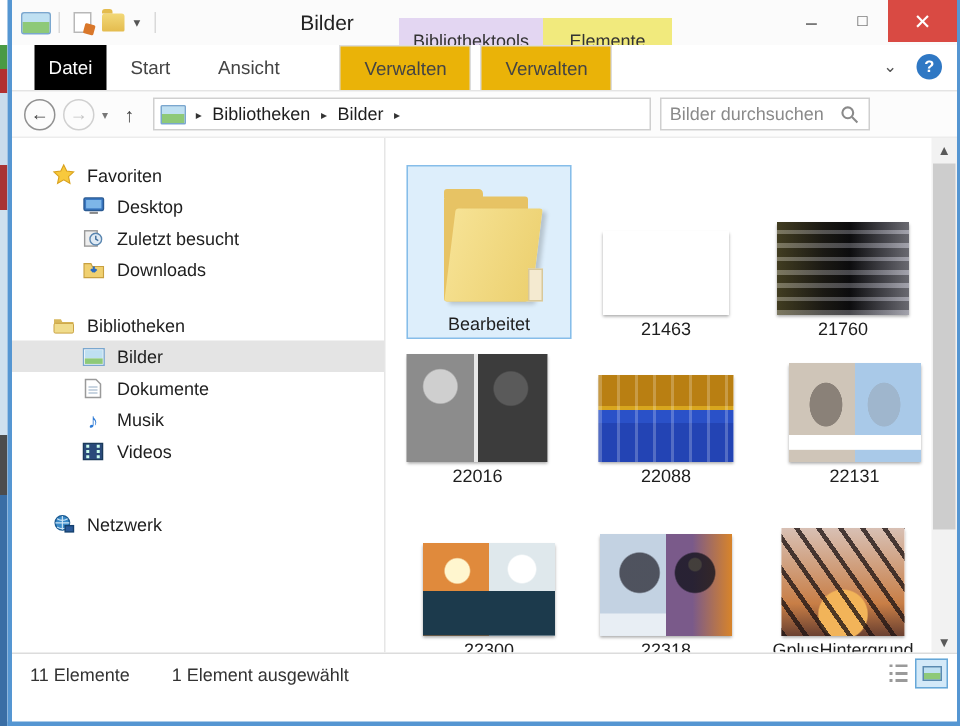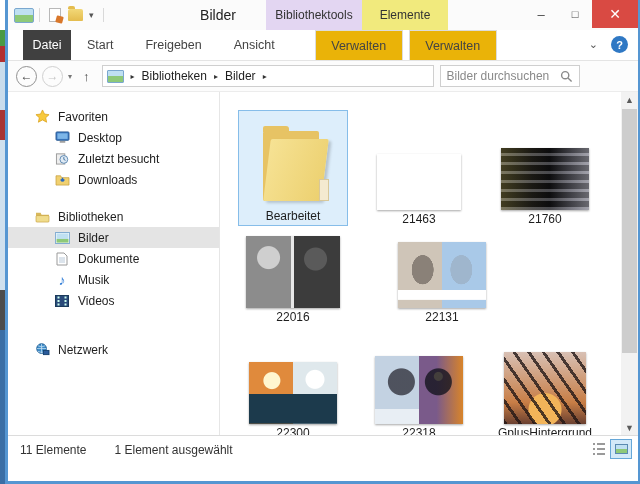--- a/index.html
+++ b/index.html
@@ -17,33 +17,33 @@
   .titlebar { position:relative; height:30px; background:#fbfbfb; display:flex; align-items:center; }
   .app-icon { width:20px; height:15px; margin-left:6px; border:1px solid #7aa7cf; background:linear-gradient(#bfe0f2 45%, #8ec978 45%); border-radius:2px; }
   .qa-sep { width:1px; height:14px; background:#d9d9d9; margin:0 5px; }
   .qa-btn { width:20px; height:18px; display:flex; align-items:center; justify-content:center; }
   .icon-props { width:12px; height:14px; background:#fff; border:1px solid #b8b8b8; position:relative; }
   .icon-props::after { content:""; position:absolute; right:-3px; bottom:-2px; width:7px; height:7px; background:#d9772a; border-radius:1px; transform:rotate(15deg); }
   .icon-newfolder { width:15px; height:12px; background:linear-gradient(#f2d878,#e4bc4e); border-radius:2px 2px 1px 1px; position:relative; }
   .icon-newfolder::before { content:""; position:absolute; top:-3px; left:0; width:7px; height:3px; background:#e4bc4e; border-radius:2px 2px 0 0; }
   .qa-caret { font-size:9px; color:#555; padding:0 4px; }
   .title { position:absolute; left:150px; width:120px; text-align:center; font-size:14px; color:#222; }
-  .ctx-tabs { position:absolute; left:258px; top:0; height:30px; display:flex;justify-content:flex-end; }
+  .ctx-tabs { position:absolute; left:258px; top:12px; height:30px; display:flex;justify-content:flex-end; }
   .ctx-tab { height:30px; display:flex; align-items:center; justify-content:center; font-size:12px; color:#333; padding:0 12px; }
   .ctx-lib { background:#e3d6f2; width:96px; }
   .ctx-img { background:#f1ea7d; width:86px; }
   .win-controls { position:absolute; right:0; top:0; height:28px; display:flex; }
   .wc { width:34px; height:28px; display:flex; align-items:center; justify-content:center; color:#444; font-size:13px; }
   .wc-close { width:46px; background:#d94a43; color:#fff; font-size:14px; }
   .wc-max { font-size:11px; }
 
   
   .tabrow { position:relative; height:31px; background:#fff; border-bottom:1px solid #e4e4e4; display:flex; align-items:stretch; }
   .tab { display:flex; align-items:center; justify-content:center; padding:0 16px; color:#444; font-size:12.5px; }
-  .tab-file { background:#404040; color:#fff; width:48px; margin-left:15px; }
+  .tab-file { background:#000000; color:#fff; width:48px; margin-left:15px; }
   .tab-ctx { border:1px solid #dcdcdc; border-bottom:none; background:#eab308; }
   .tab-ctx1 { margin-left:24px; width:88px; }
   .tab-ctx2 { margin-left:6px; width:88px; }
   .ribbon-chevron { position:absolute; right:40px; top:8px; color:#555; font-size:11px; }
   .help-btn { position:absolute; right:10px; top:6px; width:17px; height:17px; border-radius:50%; background:#2f78c4; color:#fff; font-size:11px; font-weight:bold; display:flex; align-items:center; justify-content:center; }
 
   
   .addressbar { height:31px; background:#fcfcfc; border-bottom:1px solid #ececec; display:flex; align-items:center; }
   .nav-circle { width:21px; height:21px; border-radius:50%; border:1px solid #919191; color:#3a3a3a; display:flex; align-items:center; justify-content:center; font-size:12px; margin-left:8px; }
   .nav-circle.disabled { border-color:#d0d0d0; color:#c4c4c4; margin-left:5px; }
@@ -53,21 +53,21 @@
   .crumb-icon { width:17px; height:13px; border:1px solid #7aa7cf; background:linear-gradient(#bfe0f2 45%, #8ec978 45%); border-radius:1px; }
   .crumb-sep { font-size:8px; color:#333; padding:0 7px; }
   .crumb { color:#1e1e1e; font-size:12px; }
   .search-box { display:flex; align-items:center; height:22px; border:1px solid #cfcfcf; background:#fff; width:140px; margin-left:6px; padding:0 6px; }
   .search-box input { flex:1; border:none; outline:none; font-family:"Liberation Sans",sans-serif; font-size:12px; color:#333; background:transparent; min-width:0; }
   .search-box input::placeholder { color:#8a8a8a; }
   .mag { width:13px; height:13px; flex:0 0 auto; }
 
   
   .main { display:flex; height:343px; background:#fff; }
-  .sidebar { width:212px; border-right:1px solid #e6e6e6; padding-top:14px; overflow:hidden; flex:0 0 auto; }
+  .sidebar { width:249px; border-right:1px solid #e6e6e6; padding-top:14px; overflow:hidden; flex:0 0 auto; }
   .sb-section { margin-bottom:4px; }
   .sb-head, .sb-item { display:flex; align-items:center; height:21px; }
   .sb-head { padding-left:26px; }
   .sb-item { padding-left:46px; }
   .sb-head .lbl, .sb-item .lbl { margin-left:8px; white-space:nowrap; }
   .sb-item.selected { background:#e4e4e4; }
   .sb-gap { height:12px; }
   .sb-ic { width:16px; height:16px; flex:0 0 auto; display:flex; align-items:center; justify-content:center; }
 
   .content { flex:1; padding:8px 0 0 10px; overflow:hidden; position:relative; }
@@ -179,21 +179,20 @@
     <div class="win-controls">
       <div class="wc">–</div>
       <div class="wc wc-max">□</div>
       <div class="wc wc-close">✕</div>
     </div>
   </div>
 
   <div class="tabrow">
     <div class="tab tab-file">Datei</div>
     <div class="tab">Start</div>
-    <div class="tab">Freigeben</div>
     <div class="tab">Ansicht</div>
     <div class="tab tab-ctx tab-ctx1">Verwalten</div>
     <div class="tab tab-ctx tab-ctx2">Verwalten</div>
     <div class="ribbon-chevron">⌄</div>
     <div class="help-btn">?</div>
   </div>
 
   <div class="addressbar">
     <div class="nav-circle">←</div>
     <div class="nav-circle disabled">→</div>
@@ -345,20 +344,24 @@
           <div class="thumb t-chain"></div>
           <div class="tile-label">21760</div>
         </div>
       </div>
       <div class="grid-row row2">
         <div class="cell">
           <div class="thumb t-poppy"></div>
           <div class="tile-label">22016</div>
         </div>
         <div class="cell">
+          <div class="thumb t-hall"></div>
+          <div class="tile-label">22088</div>
+        </div>
+        <div class="cell">
           <div class="thumb t-snow"></div>
           <div class="tile-label">22131</div>
         </div>
       </div>
       <div class="grid-row row3">
         <div class="cell">
           <div class="thumb t-sea"></div>
           <div class="tile-label">22300</div>
         </div>
         <div class="cell">

